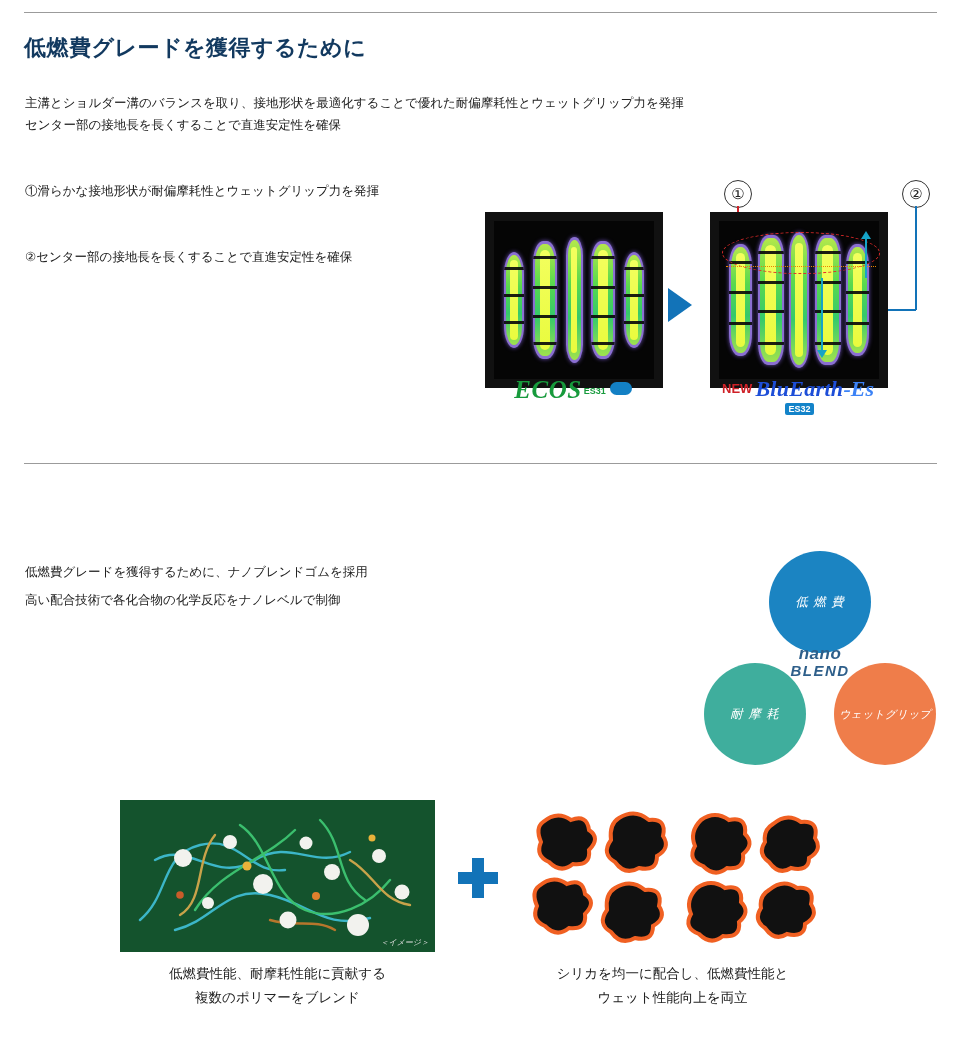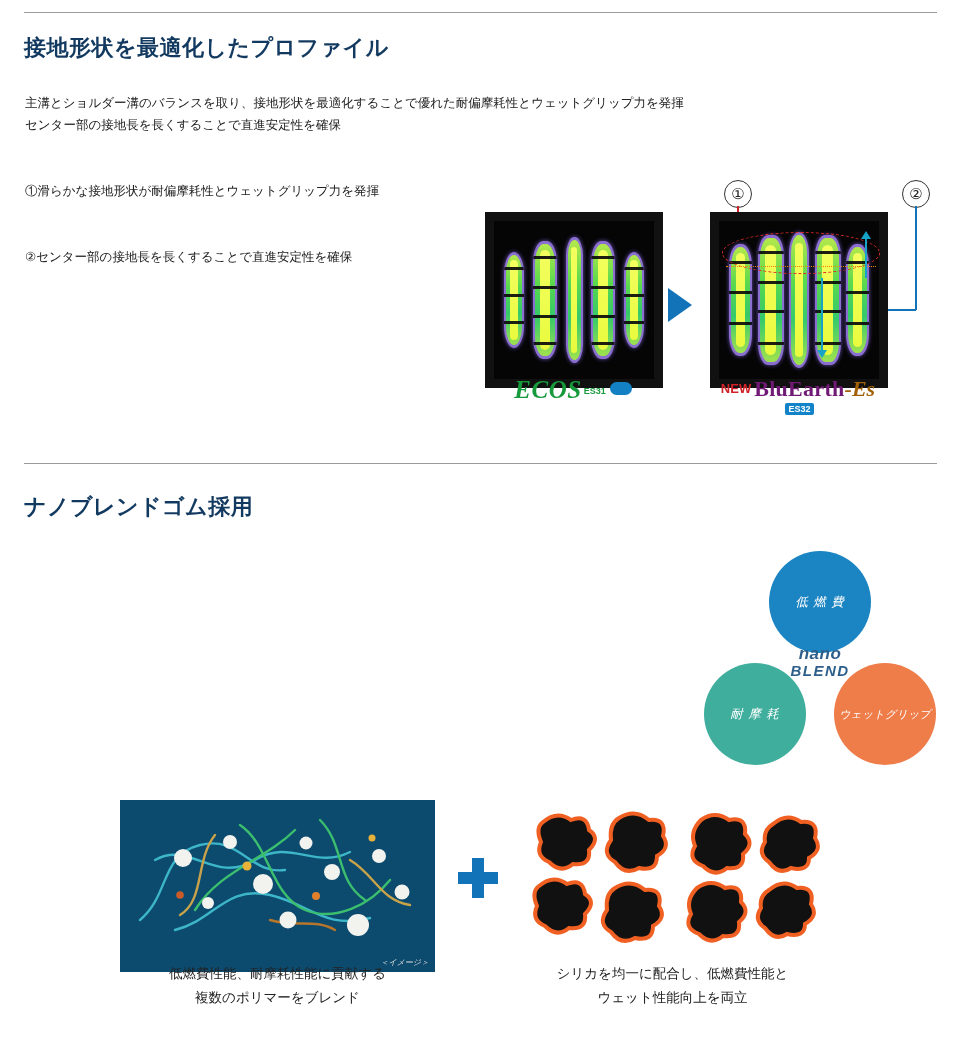--- a/index.html
+++ b/index.html
@@ -235,31 +235,32 @@
   }
   .brand-new {
     font-weight: bold;
     font-size: 13px;
     color: #cf2127;
     margin-right: 3px;
     vertical-align: 3px;
   }
   .brand-blu {
     font-family: "Liberation Serif", serif;
+    font-style: italic;
     font-weight: bold;
     font-size: 22px;
-    color: #701a75;
+    color: #1d4ed8;
     letter-spacing: 0.3px;
   }
   .brand-es {
     font-family: "Liberation Serif", serif;
     font-style: italic;
     font-weight: bold;
     font-size: 22px;
-    color: #a16207;
+    color: #3b82f6;
   }
   .brand-es31 {
     display: inline-block;
     background: #1383c9;
     color: #ffffff;
     font-size: 9px;
     font-weight: bold;
     padding: 1px 3px;
     border-radius: 2px;
     vertical-align: 4px;
@@ -302,22 +303,22 @@
   .nano-label .n2 { font-size: 15px; font-weight: bold; letter-spacing: 1.5px; }
 
   
   .photo {
     position: absolute;
     top: 800px;
   }
   .photo.polymer {
     left: 120px;
     width: 315px;
-    height: 172px;
-    background: #0c4a6e;
+    height: 152px;
+    background: #14532d;
     overflow: hidden;
   }
   .photo.silica {
     left: 515px;
     width: 315px;
     height: 152px;
     background: #ffffff;
     overflow: hidden;
   }
   .plus-sign {
@@ -356,21 +357,21 @@
   .caption.c-left { left: 120px; width: 315px; }
   .caption.c-right { left: 515px; width: 315px; }
 </style>
 </head>
 <body>
 
 <div class="page">
 
   <div class="rule top"></div>
 
-  <h2 class="section-title s1">接地形状を最適化したプロファイル</h2>
+  <h2 class="section-title s1">低燃費グレードを獲得するために</h2>
   <div class="body-text t2">①滑らかな接地形状が耐偏摩耗性とウェットグリップ力を発揮
 
 ②センター部の接地長を長くすることで直進安定性を確保</div>
   <div class="body-text t1">主溝とショルダー溝のバランスを取り、接地形状を最適化することで優れた耐偏摩耗性とウェットグリップ力を発揮
 センター部の接地長を長くすることで直進安定性を確保</div>
 
   <div class="footprint-block">
 
     <div class="callout-num c1">①</div>
     <div class="callout-num c2">②</div>
@@ -472,21 +473,22 @@
       <span class="brand-ecos">ECOS</span><span class="brand-sub">ES31</span><span class="brand-badge"></span>
     </div>
 
     <div class="brand-row right">
       <span class="brand-new">NEW</span><span class="brand-blu">BluEarth</span><span class="brand-es">-Es</span><span class="brand-es31">ES32</span>
     </div>
   </div>
 
   <div class="rule mid"></div>
 
-  <h2 class="section-title s2">ナノブレンドゴム採用</h2>
+  <div class="body-text t3">低燃費グレードを獲得するために、ナノブレンドゴムを採用
+高い配合技術で各化合物の化学反応をナノレベルで制御</div>
 
   <div class="trefoil">
     <svg width="260" height="250" style="position:absolute;left:0;top:0;">
       <path d="M112 95 Q130 130 148 95 L148 120 Q130 150 112 120 Z" fill="#ffffff"></path>
       <path d="M100 140 Q95 120 118 108 L130 128 Q112 142 118 158 Z" fill="none"></path>
       <circle cx="130" cy="131" r="36" fill="#ffffff"></circle>
       <path d="M104 106 C 118 124, 142 124, 156 106 L 160 126 C 146 146, 114 146, 100 126 Z" fill="#ffffff"></path>
     </svg>
     <div class="lobe top">
         <span>低 燃 費</span>

